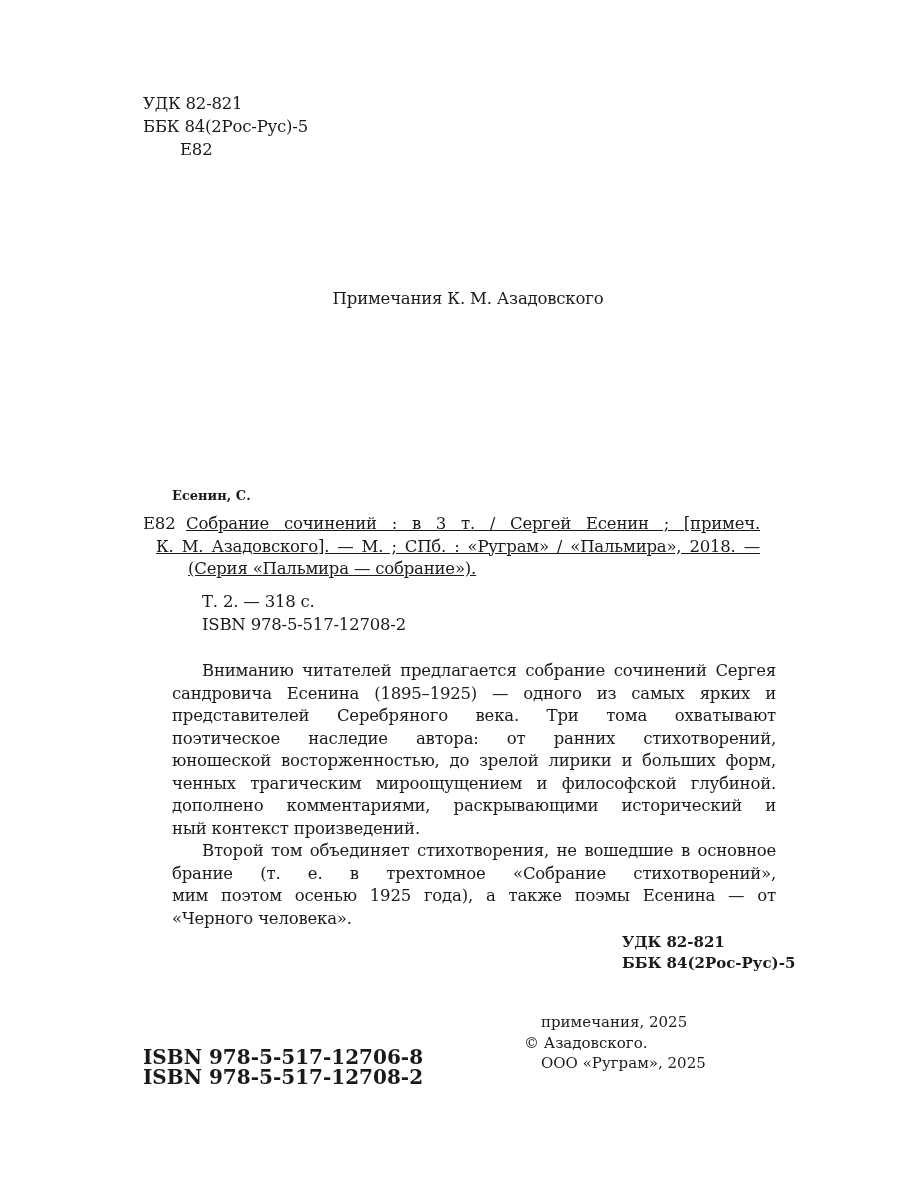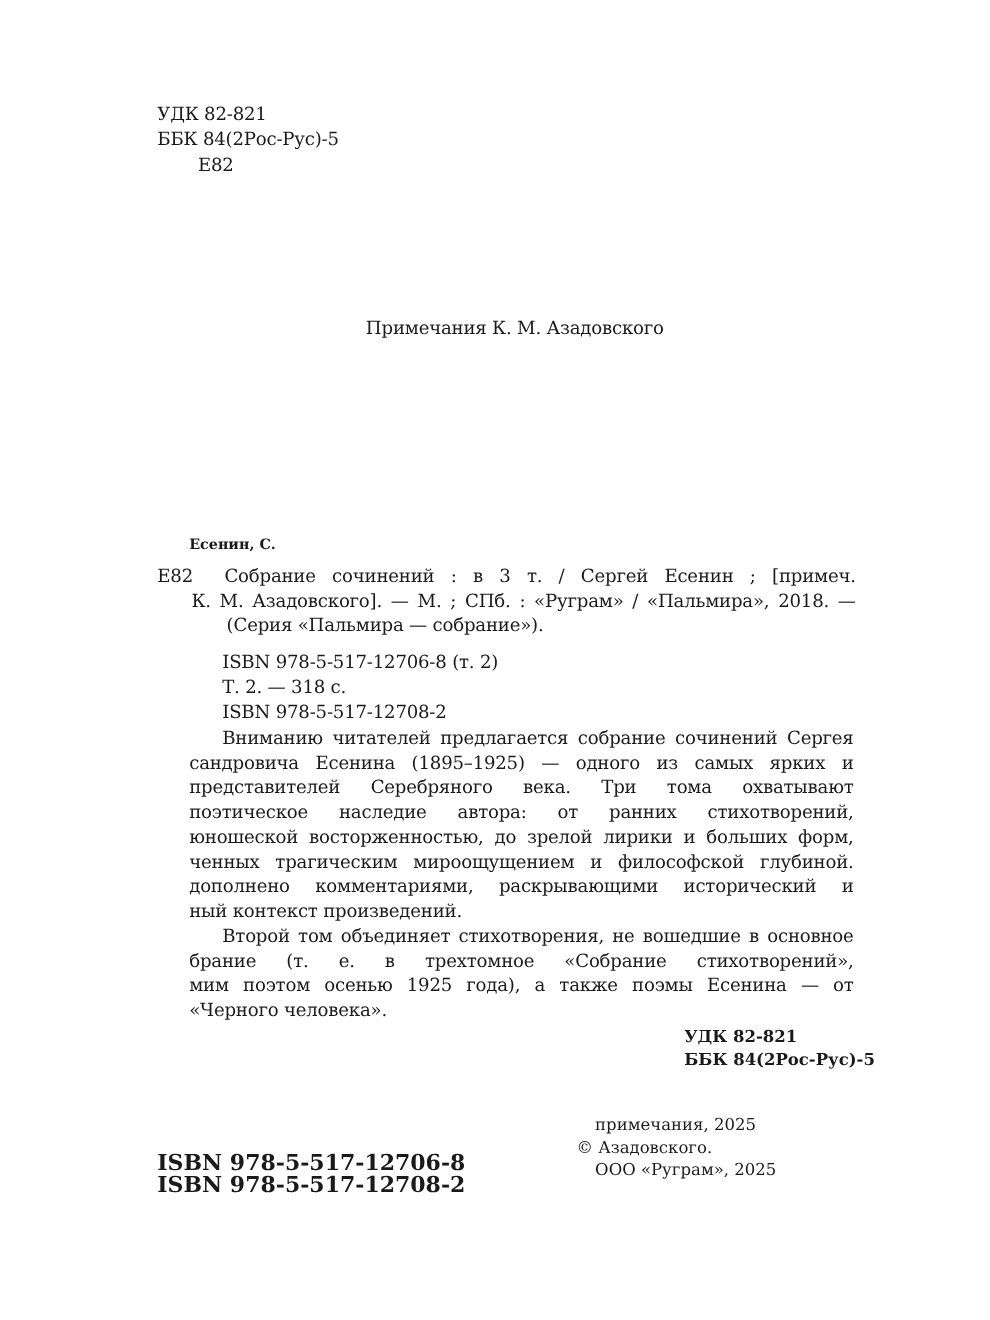--- a/index.html
+++ b/index.html
@@ -9,21 +9,21 @@
       color: #1a1a1a; overflow: hidden;
     }
     .abs { position: absolute; white-space: nowrap; }
     .t { font-size: 16.5px; line-height: 22.5px; letter-spacing: -0.2px; }
     .cls-block { left: 143px; top: 93px; }
     .cls-block div { height: 23px; }
     .indent-e { padding-left: 37px; }
     .notes-line { left: 18px; width: 900px; text-align: center; top: 288px; }
     .author { left: 172px; top: 488px; font-weight: bold; font-size: 13px; }
     .e82-mark { left: 143px; top: 513px; }
-    .entry { left: 174px; top: 513px; width: 604px; white-space: normal; }
+    .entry { left: 156px; top: 513px; width: 604px; white-space: normal; text-decoration: underline; }
     .entry .l { display: block; text-align: justify; text-align-last: justify; height: 22.5px; overflow: hidden; }
     .entry .l.first { padding-left: 30px; }
     .entry .l.last { text-align-last: left; margin-left: 32px; }
     .isbn-block { left: 202px; top: 591px; }
     .isbn-block div { height: 23px; }
     .annot { left: 172px; top: 660px; width: 604px; white-space: normal; }
     .annot .l { display: block; text-align: justify; text-align-last: justify; height: 22.5px; overflow: hidden; }
     .annot .l.ind { padding-left: 30px; }
     .annot .l.last { text-align-last: left; }
     .bold-codes { left: 622px; top: 932px; font-weight: bold; font-size: 15px; line-height: 21px; }
@@ -46,21 +46,20 @@
 
 <div class="abs t e82-mark">Е82</div>
 
 <div class="abs t entry">
   <span class="l first">Собрание сочинений : в 3 т. / Сергей Есенин ; [примеч.</span>
   <span class="l">К. М. Азадовского]. — М. ; СПб. : «Руграм» / «Пальмира», 2018. —</span>
   <span class="l last">(Серия «Пальмира — собрание»).</span>
 </div>
 
 <div class="abs t isbn-block">
-  <div>ISBN 978-5-517-12706-8 (т. 2)</div>
   <div>Т. 2. — 318 с.</div>
   <div>ISBN 978-5-517-12708-2</div>
 </div>
 
 <div class="abs t annot">
   <span class="l ind">Вниманию читателей предлагается собрание сочинений Сергея Алек-</span>
   <span class="l">сандровича Есенина (1895–1925) — одного из самых ярких и самобытных</span>
   <span class="l">представителей Серебряного века. Три тома охватывают многогранное</span>
   <span class="l">поэтическое наследие автора: от ранних стихотворений, проникнутых</span>
   <span class="l">юношеской восторженностью, до зрелой лирики и больших форм, отме-</span>

